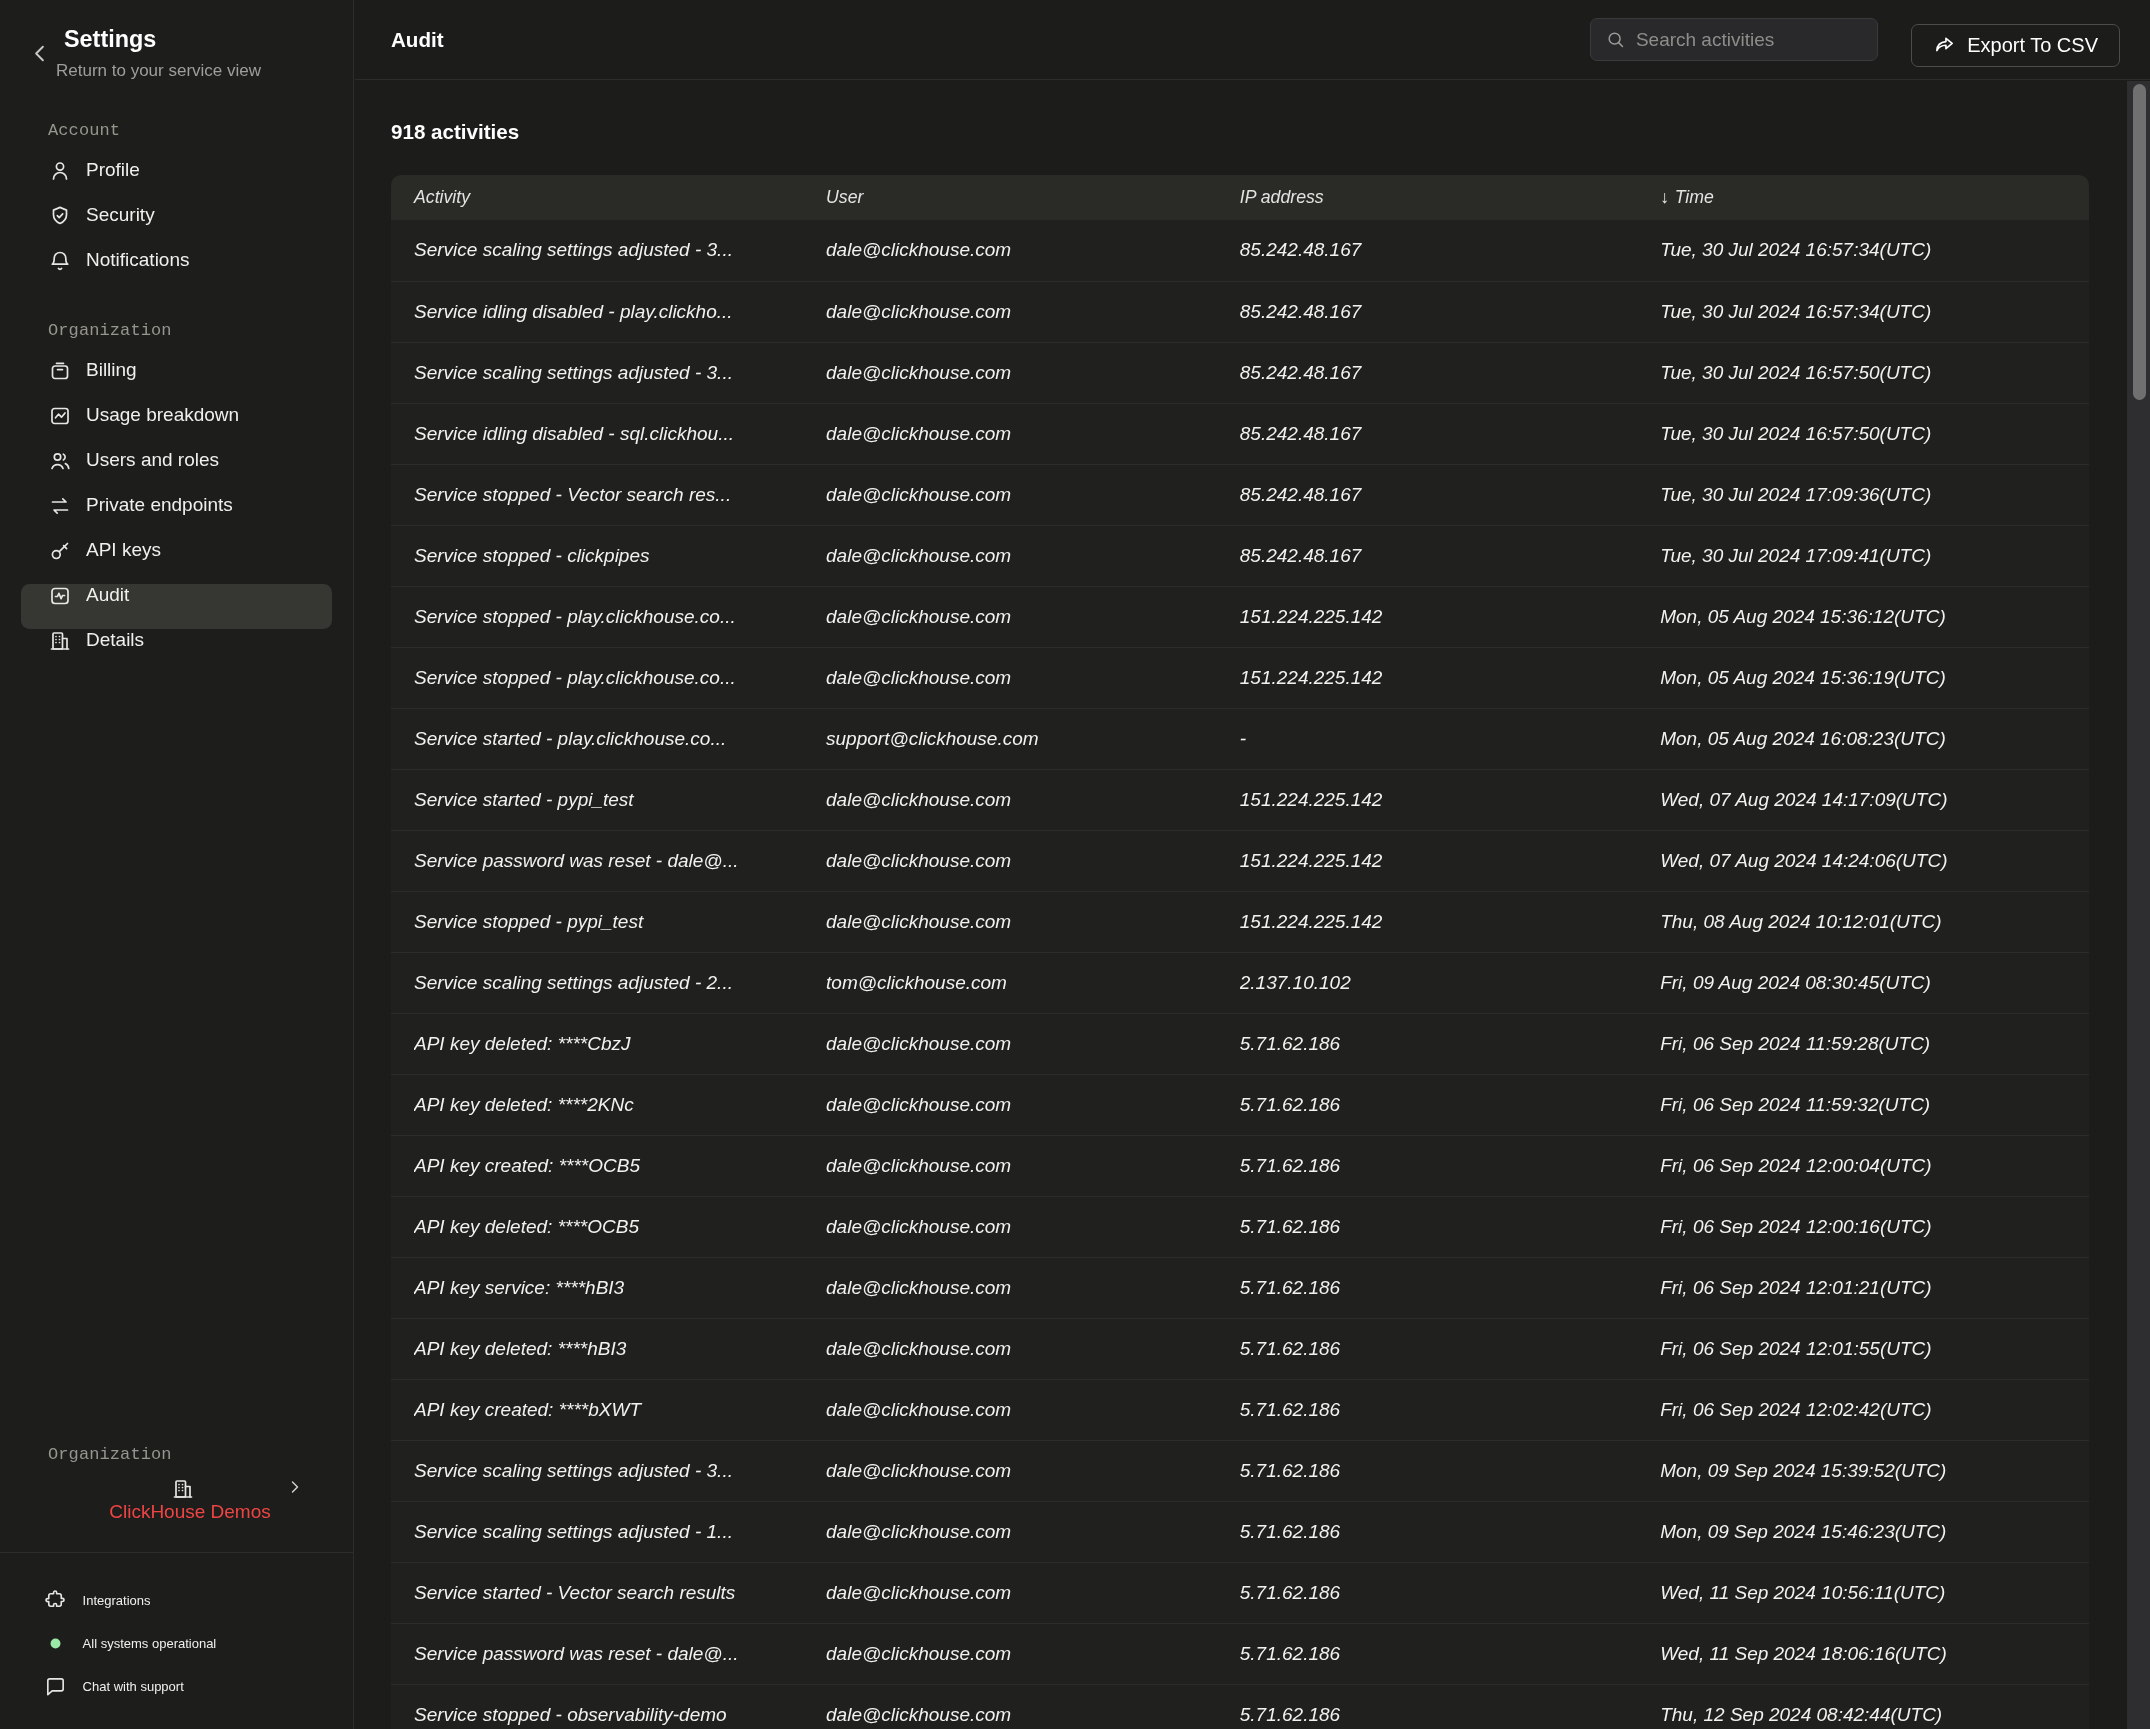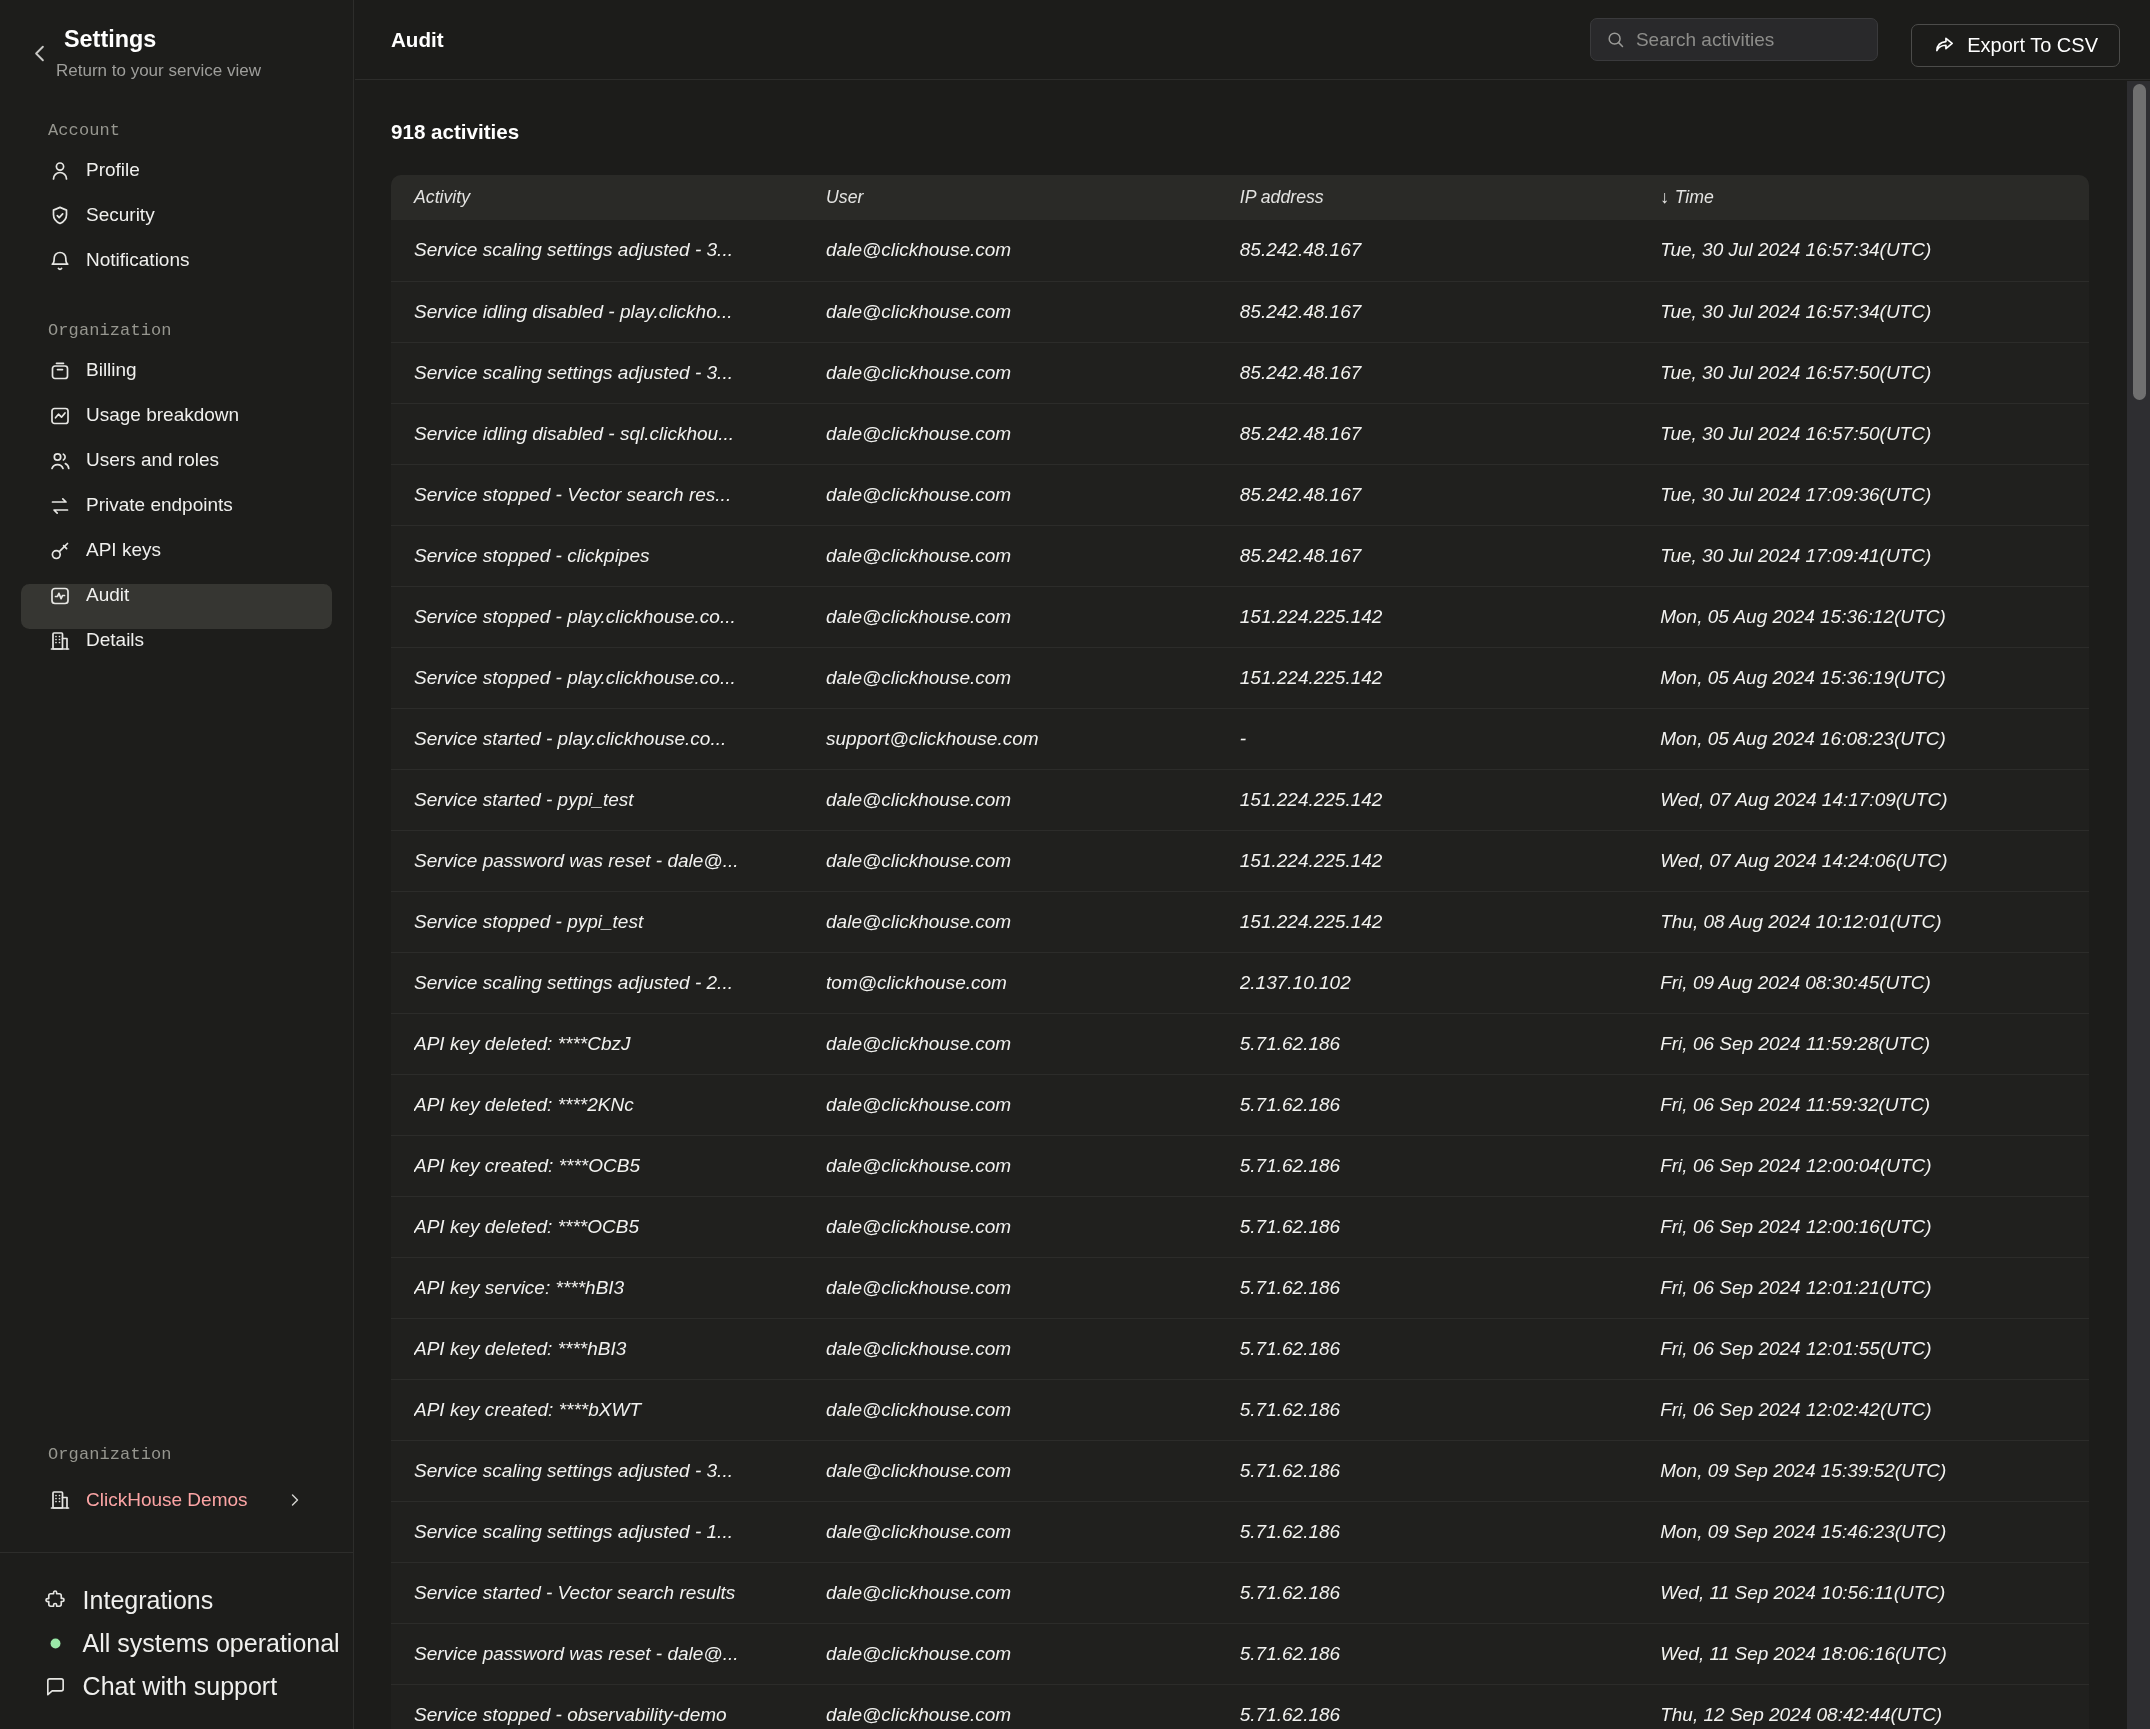--- a/index.html
+++ b/index.html
@@ -36,31 +36,31 @@
     padding-left:27px; border-radius:8.5px;
   }
   .nav-item .ico { width:24px; height:24px; margin-right:14px; color:#e6e6e3; flex:0 0 auto; }
   .nav-item.selected { background:#363632; }
   .nav-item span.lbl { white-space:nowrap; }
 
   .org-footer { position:absolute; left:0; right:0; top:1443px; }
   .org-footer .section-label { margin-bottom:10px; }
   .org-row {
     height:45px; display:flex; align-items:center; margin:0 21px; padding-left:27px;
-    font-size:19px; color:#fca5a5; border-radius:8.5px; cursor:pointer; position:relative;
+    font-size:19px; color:#ef4444; border-radius:8.5px; cursor:pointer; position:relative;flex-direction:column;
   }
   .org-row .ico { width:24px; height:24px; margin-right:14px; color:#e6e6e3; }
   .org-row .chev { position:absolute; left:264px; width:20px; height:20px; color:#d2d2cf; }
 
   .side-divider { position:absolute; left:0; right:0; top:1552px; height:0.7px; background:#2d2d2b; }
 
   .foot { position:absolute; left:0; right:0; top:1579px; }
   .foot-item {
     height:43px; display:flex; align-items:center; padding-left:44px;
-    font-size:25px; color:#f0f0ee; cursor:pointer;
+    font-size:13px; color:#f0f0ee; cursor:pointer;
   }
   .foot-item .ico { width:23px; height:23px; margin-right:15.6px; color:#e6e6e3; }
   .foot-item .dot { color:var(--green,#9be9a8); }
 
   
   .main { position:absolute; left:355px; top:0; right:0; bottom:0; }
   .topbar {
     height:80px; border-bottom:0.7px solid #2d2d2b;
     display:flex; align-items:center; padding:0 31px 0 36px;
   }

